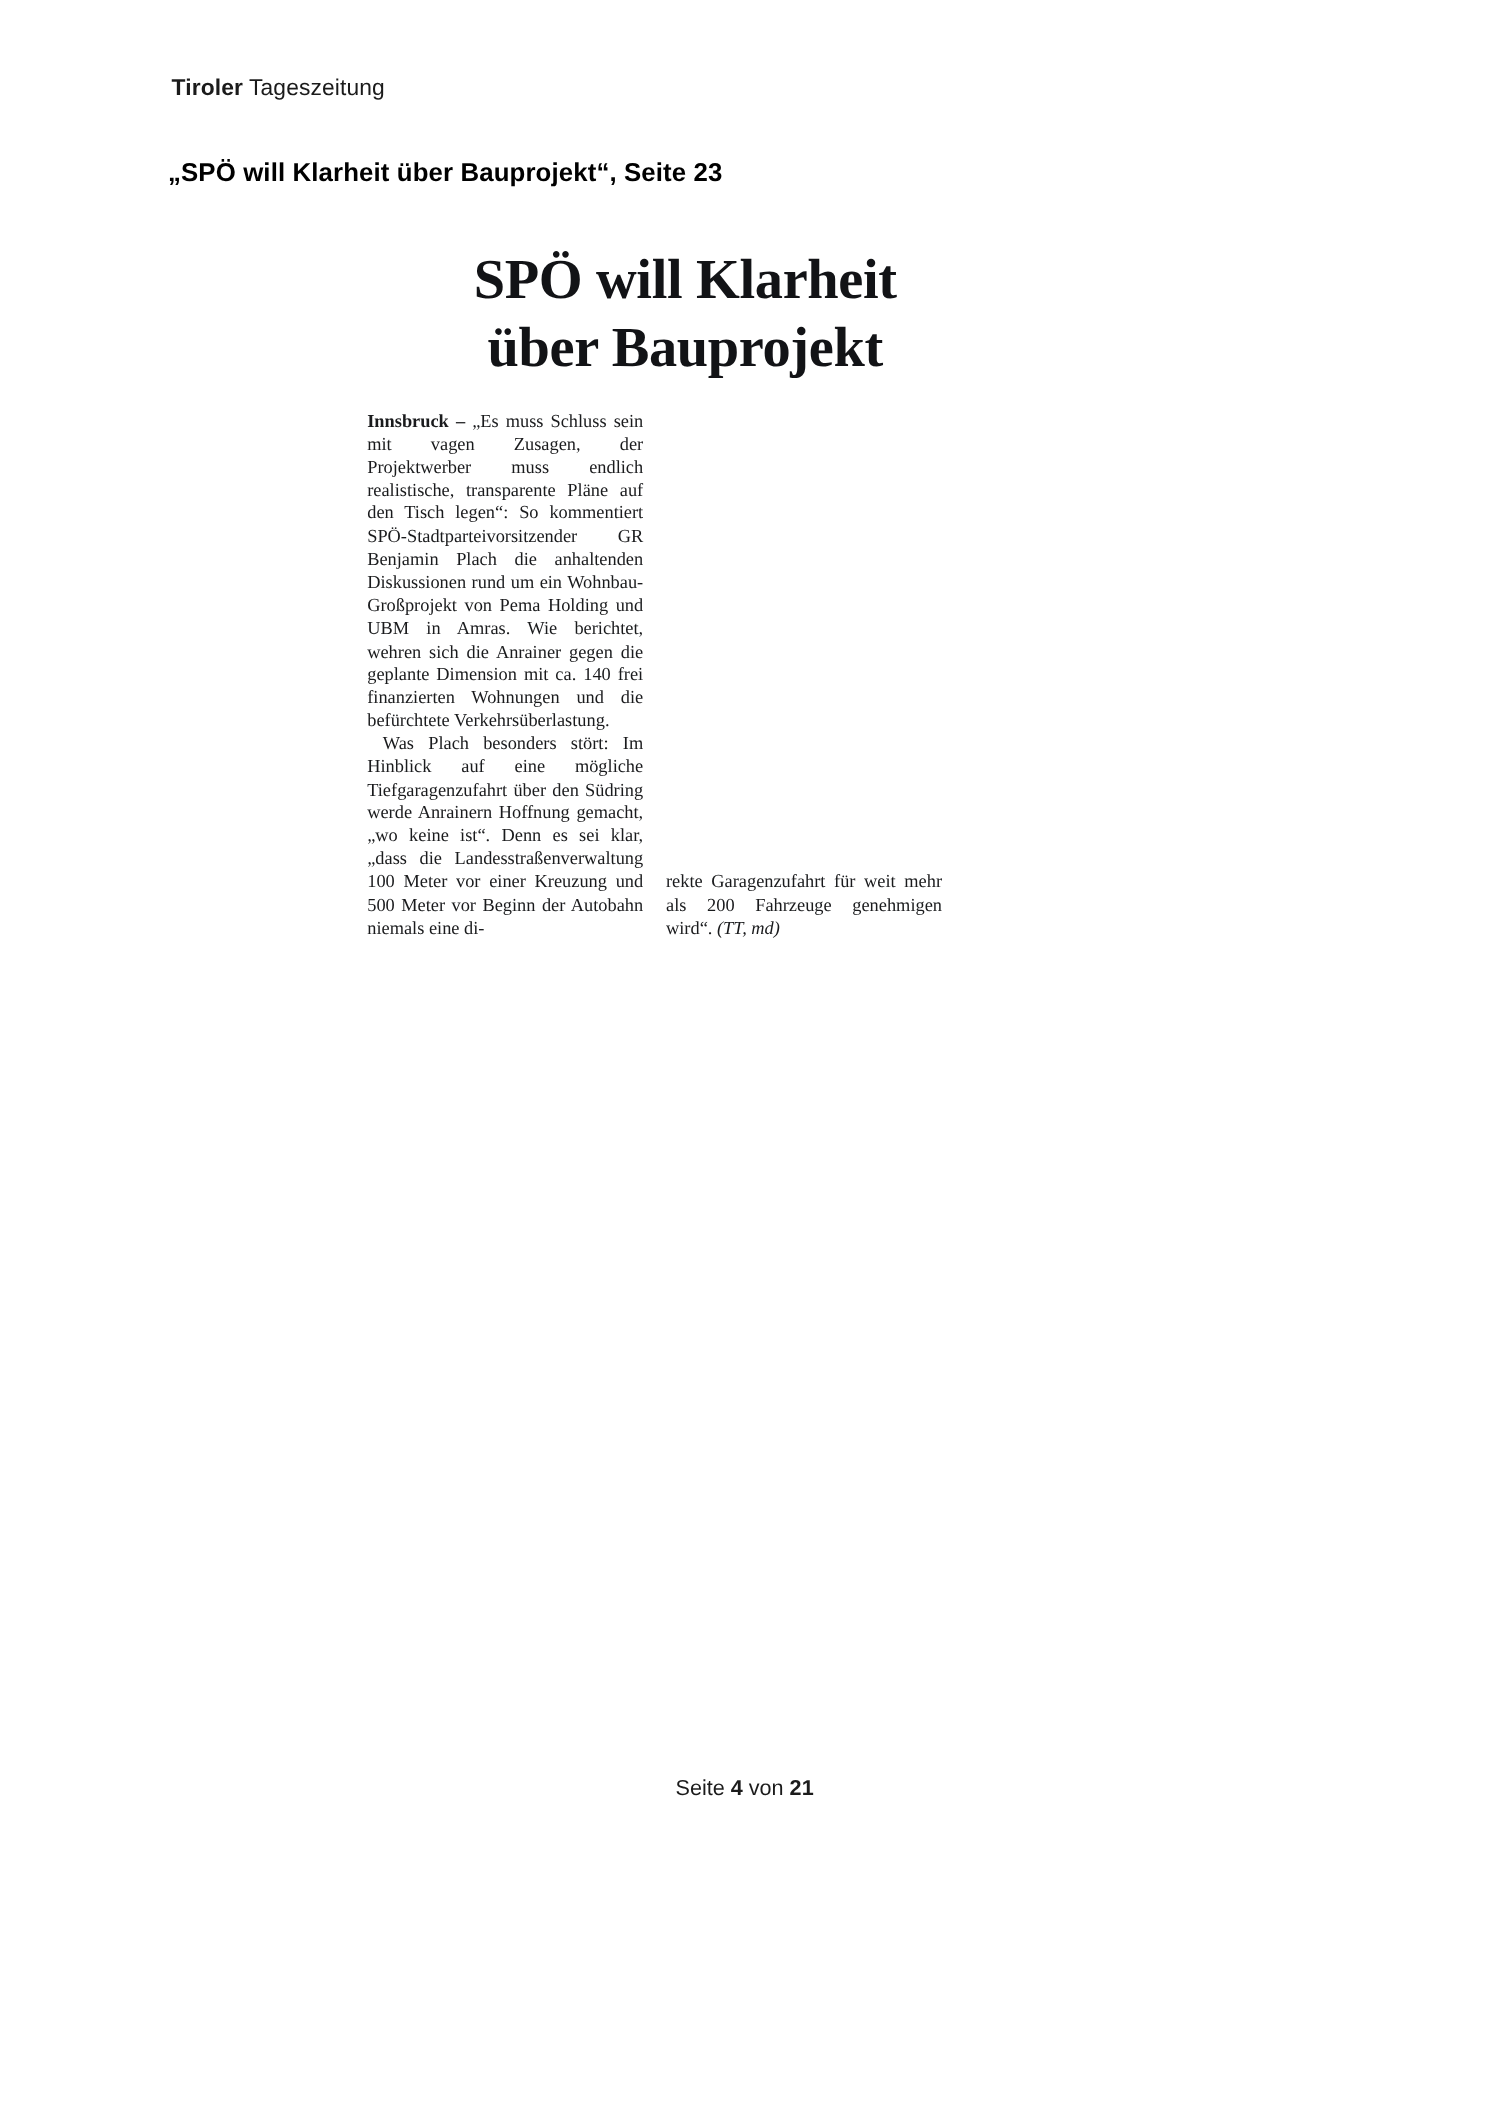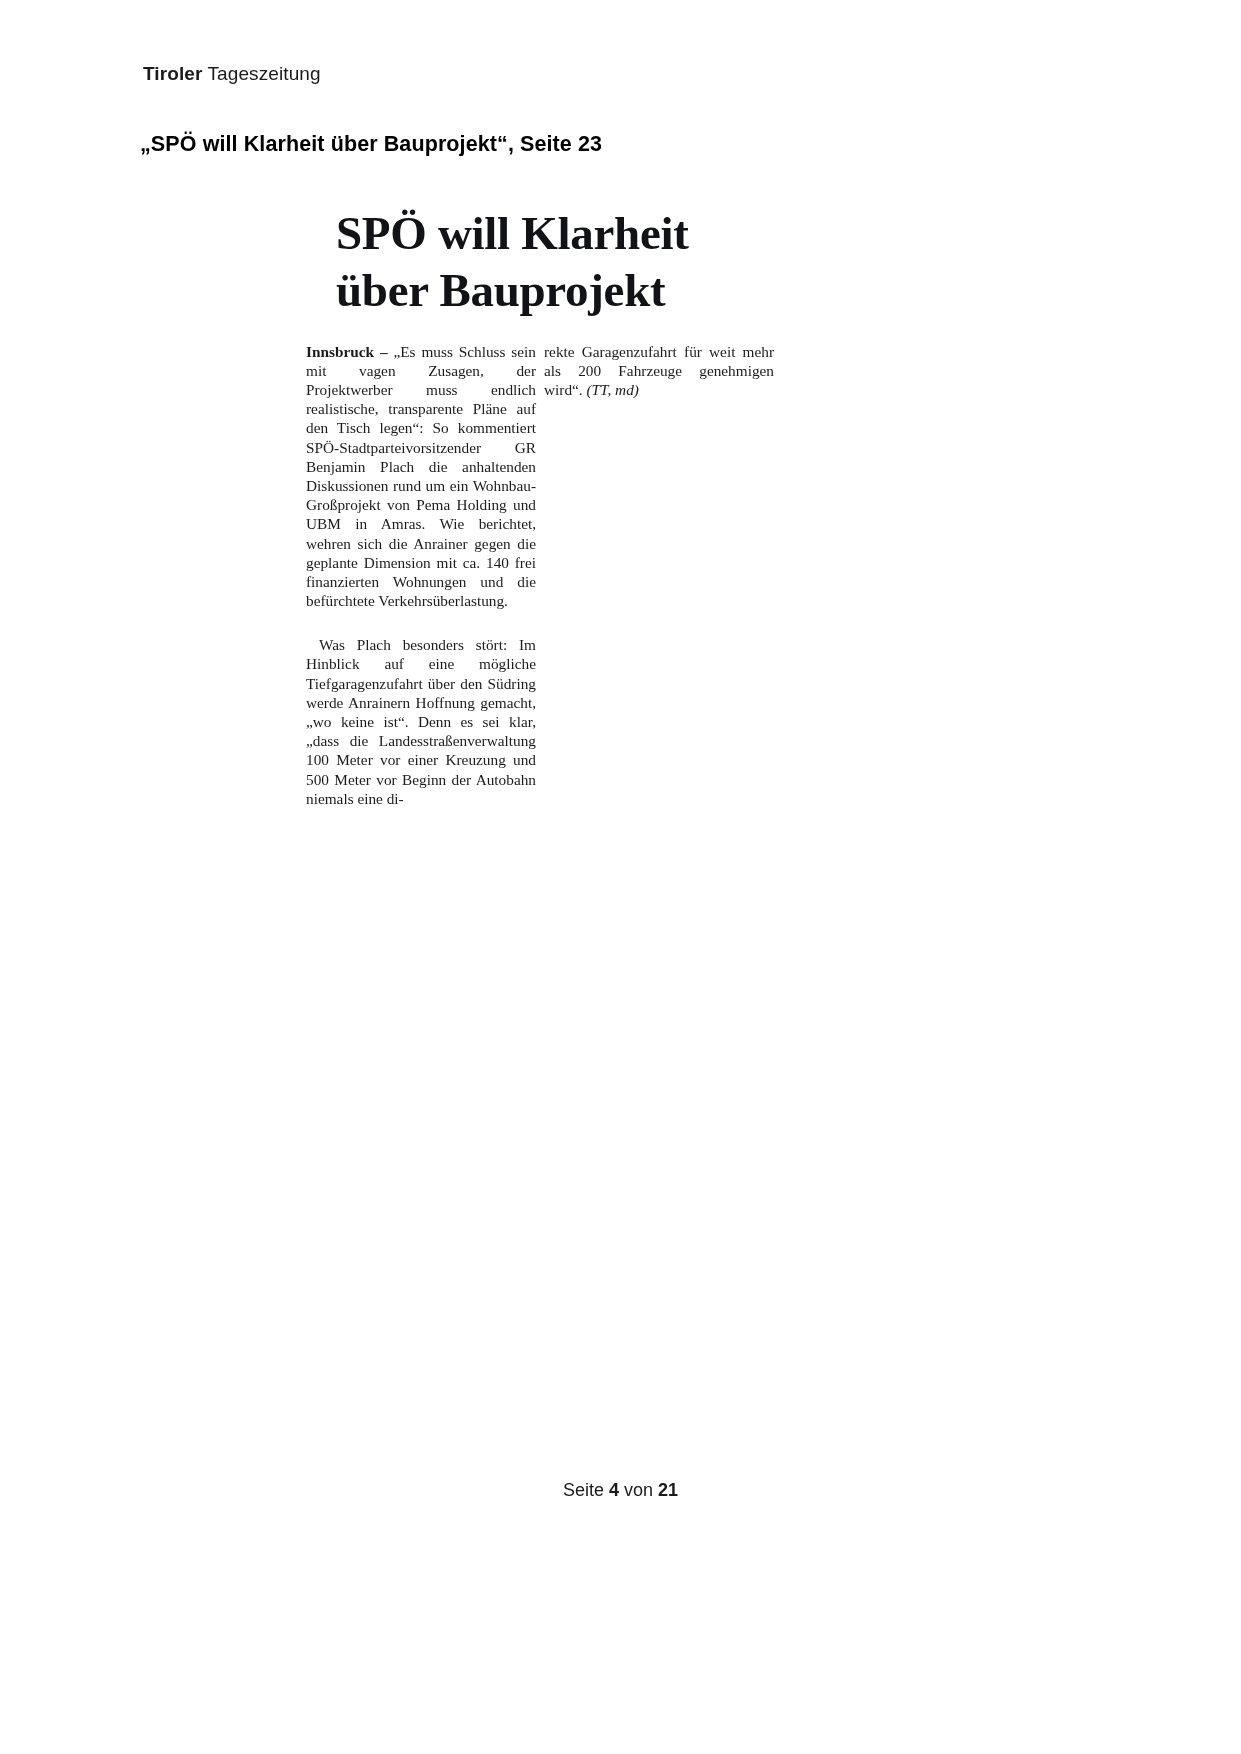--- a/index.html
+++ b/index.html
@@ -62,48 +62,47 @@
     color: #17181a;
   }
 
   .clip-headline {
     font-family: "Liberation Serif", serif;
     font-size: 47px;
     line-height: 1.22;
     font-weight: bold;
     letter-spacing: -0.3px;
     color: #121316;
-    text-align: left;
+    text-align: center;
     margin: 0 0 22px 30px;
     width: 470px;
   }
   .clip-headline .hl-line {
     display: block;
   }
 
   .clip-columns {
     display: flex;
-    gap: 8px;
-    align-items: flex-start;
+    gap: 19px;
+    align-items: flex-end;
   }
   .clip-col {
     width: 230px;
     font-size: 15.3px;
     line-height: 1.255;
     text-align: justify;
     text-justify: inter-word;
     hyphens: manual;
     color: #1a1b1d;
   }
   .clip-col p {
     margin: 0;
   }
   .clip-col p + p {
     text-indent: 13px;
-    margin-top: 25px;
   }
   .dateline {
     font-weight: bold;
   }
   .credit {
     font-style: italic;
   }
 
   
   .clip-scan {

